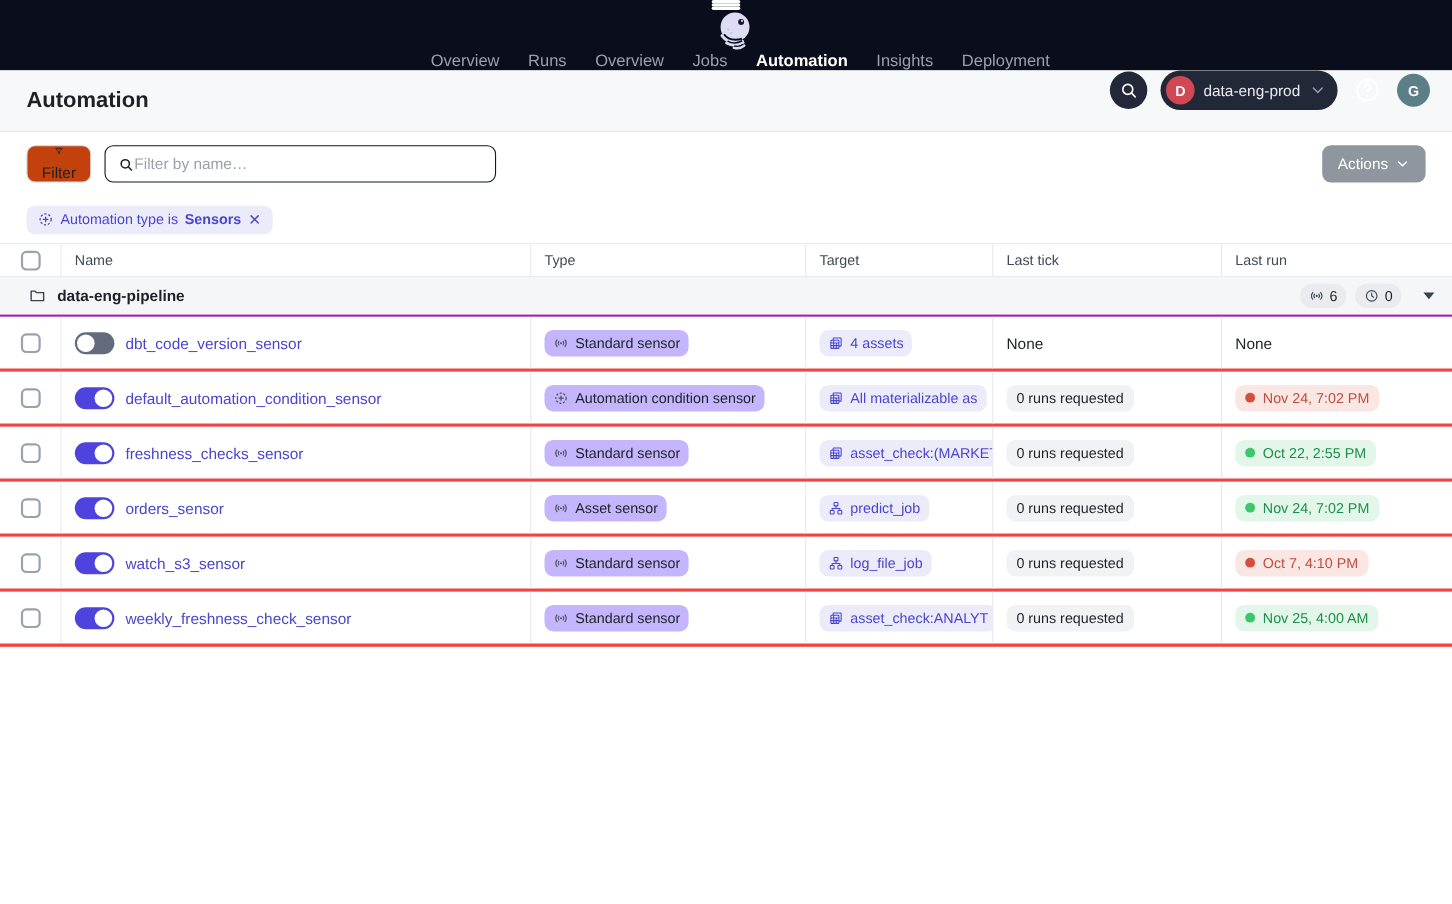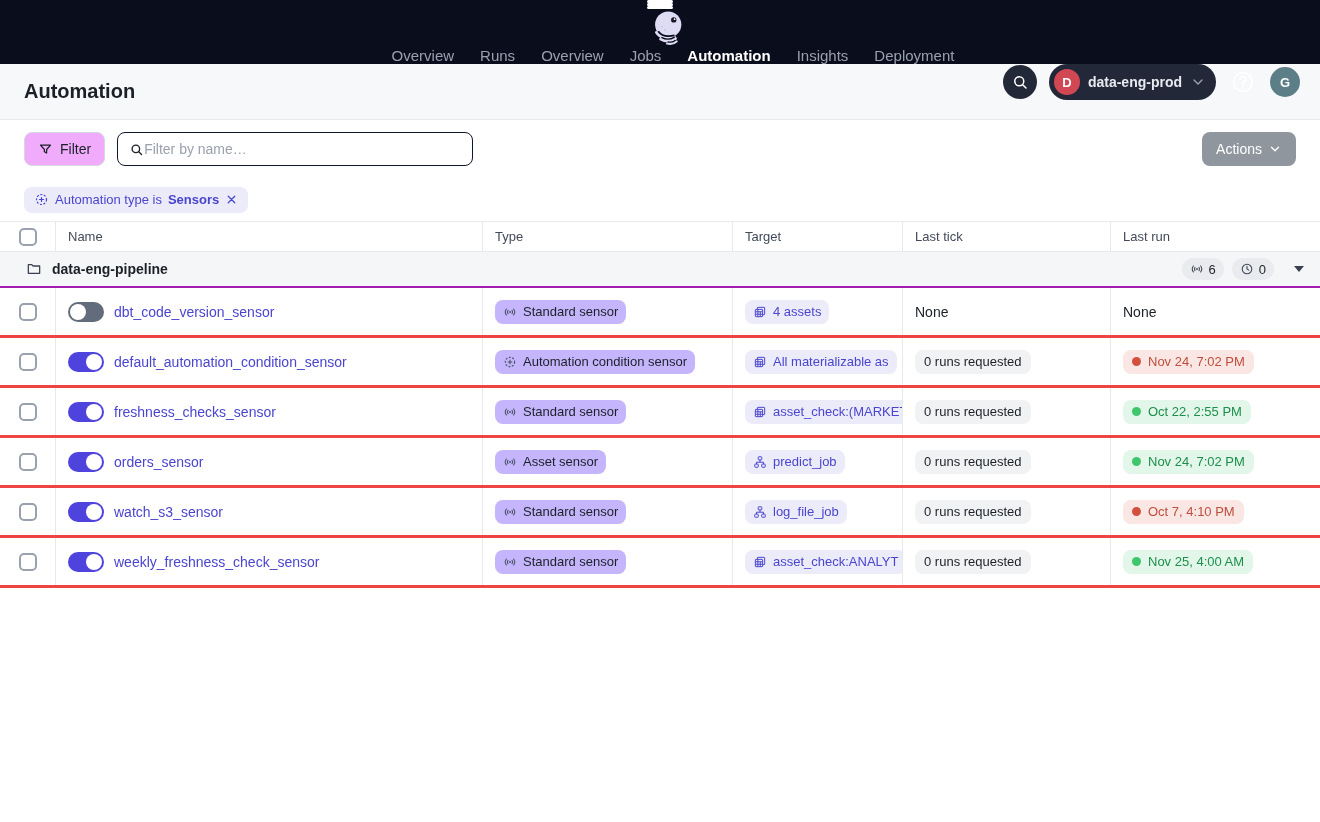--- a/index.html
+++ b/index.html
@@ -11,29 +11,29 @@
   .hamburger { width:26px; height:20px; display:flex; flex-direction:column; justify-content:space-between; cursor:pointer; }
   .hamburger span { height:3px; border-radius:2px; background:#fff; }
   .logo { width:40px; height:40px; margin-left:18px; display:flex; align-items:center; justify-content:center; cursor:pointer; }
   .navlinks { display:flex; align-items:center; margin-left:26px; gap:26px; }
   .navlink { font-size:15px; color:#99A0B0; cursor:pointer; }
   .navlink.active { color:#fff; font-weight:700; }
   .nav-right { margin-left:auto; display:flex; align-items:center; gap:12px; }
   .icon-circle-btn { width:34px; height:34px; border-radius:50%; background:#232838; display:flex; align-items:center; justify-content:center; cursor:pointer; }
   .deploy-pill { height:36px; border-radius:18px; background:#232838; display:flex; align-items:center; gap:8px; padding:0 10px 0 5px; cursor:pointer; }
   .deploy-initial { width:26px; height:26px; border-radius:50%; background:#D14854; color:#fff; font-size:13px; font-weight:700; display:flex; align-items:center; justify-content:center; }
-  .deploy-name { color:#E8EAF0; font-size:14px;font-weight:bold; }
+  .deploy-name { color:#E8EAF0; font-size:14px; }
   .help-btn { width:30px; height:30px; display:flex; align-items:center; justify-content:center; cursor:pointer; }
   .avatar { width:30px; height:30px; border-radius:50%; background:#5C7E86; color:#fff; font-size:13px; font-weight:600; display:flex; align-items:center; justify-content:center; cursor:pointer; }
 
   
   .titlebar { height:56px; background:#F7F8F9; border-bottom:1px solid #E7E9ED; display:flex; align-items:center; padding:0 24px; }
   .page-title { font-size:20px; font-weight:700; color:#1C2127; }
   .filterrow { height:58px; display:flex; align-items:center; padding:0 24px; }
-  .filter-btn { height:34px; display:inline-flex; align-items:center; gap:7px; padding:0 13px; border:1px solid #D4D9DF; border-radius:8px; background:#f0abfc; font-size:14px; color:#1C2127; cursor:pointer; }
+  .filter-btn { height:34px; display:inline-flex; align-items:center; gap:7px; padding:0 13px; border:1px solid #D4D9DF; border-radius:8px; background:#c2410c; font-size:14px; color:#1C2127; cursor:pointer;flex-direction:column; }
   .search-box { height:34px; width:356px; margin-left:12px; display:flex; align-items:center; gap:0; padding:0 11px; border:1px solid #0f172a; border-radius:8px; background:#fff; }
   .search-box input { border:none; outline:none; flex:1; font-size:14px; font-family:inherit; color:#1C2127; background:transparent; }
   .search-box input::placeholder { color:#9AA1AD; }
   .actions-btn { margin-left:auto; height:34px; display:inline-flex; align-items:center; gap:6px; padding:0 14px; border:none; border-radius:8px; background:#8F969E; color:#fff; font-size:14px; font-family:inherit; cursor:pointer; }
 
   .tagrow { height:44px; display:flex; align-items:center; padding:0 24px; border-bottom:1px solid #E7E9ED; }
   .filter-tag { height:26px; display:inline-flex; align-items:center; gap:6px; padding:0 10px; border-radius:8px; background:#ECEBFA; color:#4A45CE; font-size:13px; cursor:pointer; }
   .filter-tag b { font-weight:700; }
   .tag-x { display:flex; align-items:center; cursor:pointer; }
 

